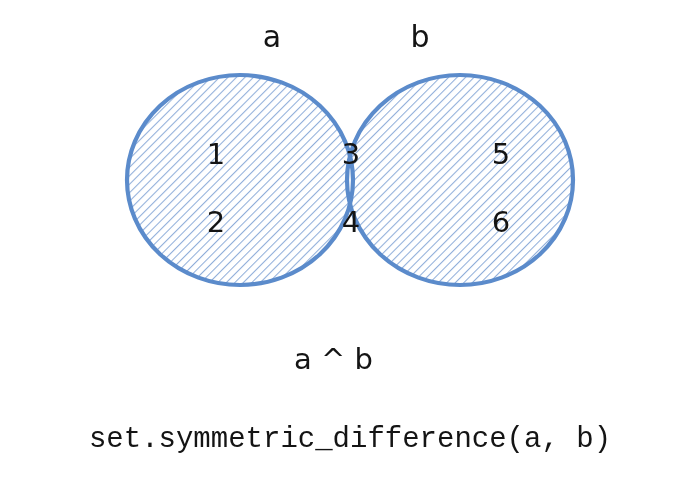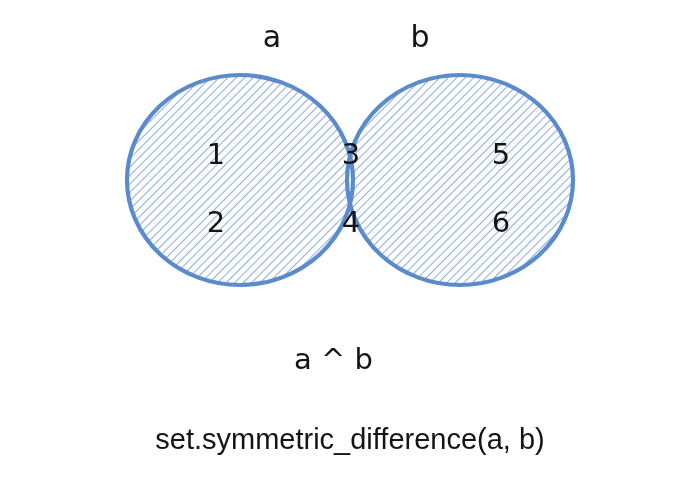--- a/index.html
+++ b/index.html
@@ -83,21 +83,21 @@
     position: absolute;
     left: 0;
     top: 425px;
     width: 700px;
     text-align: center;
     font-size: 29px;
     line-height: 1;
     color: #141414;
     white-space: pre;
     letter-spacing: 0px;
-    font-family: Liberation Sans, sans-serif;
+    font-family: Liberation Mono, monospace;
   }
 </style>
 </head>
 <body>
 
 <div id="venn-figure">
 
   <div class="set-label" id="label-a">a</div>
   <div class="set-label" id="label-b">b</div>
 

